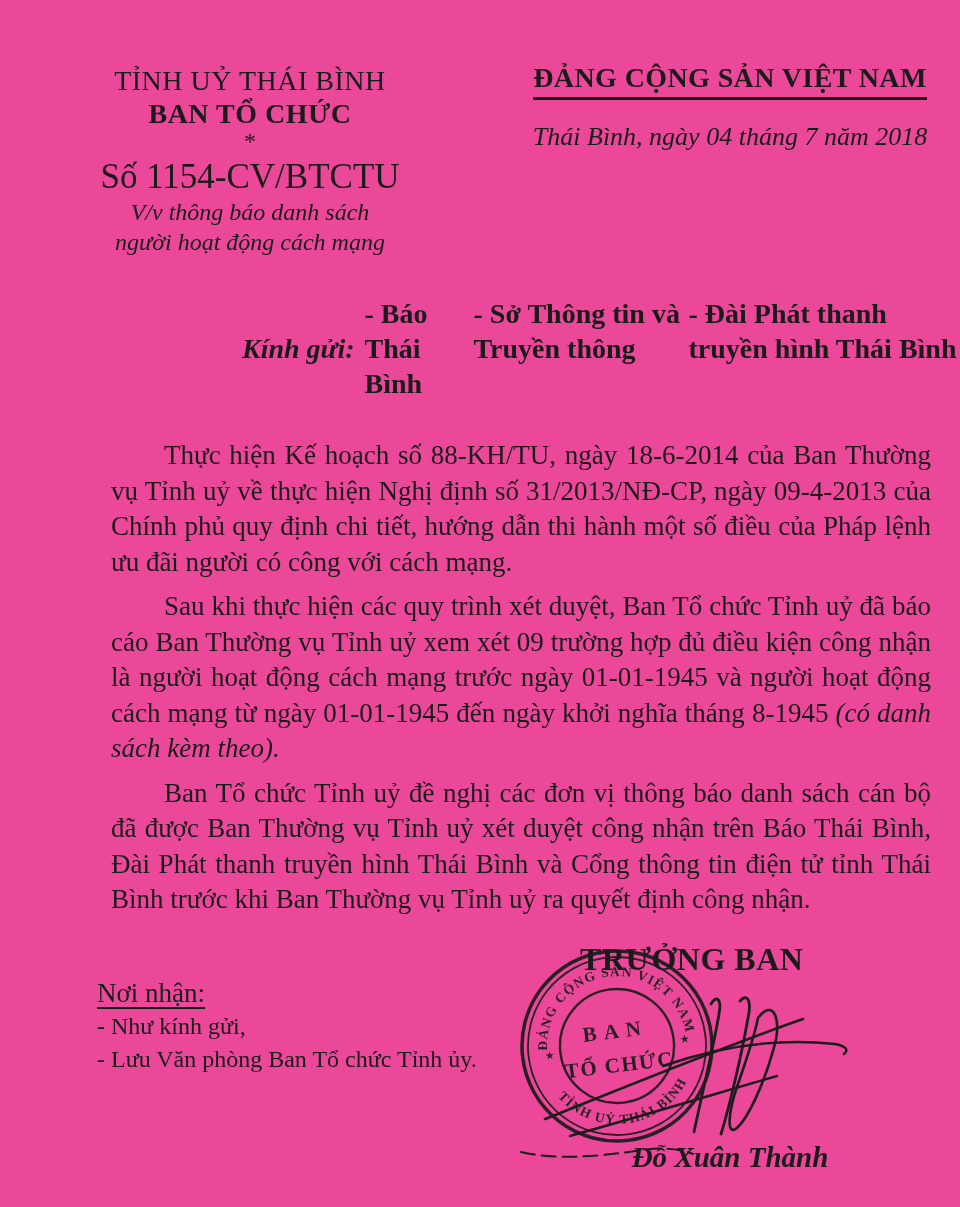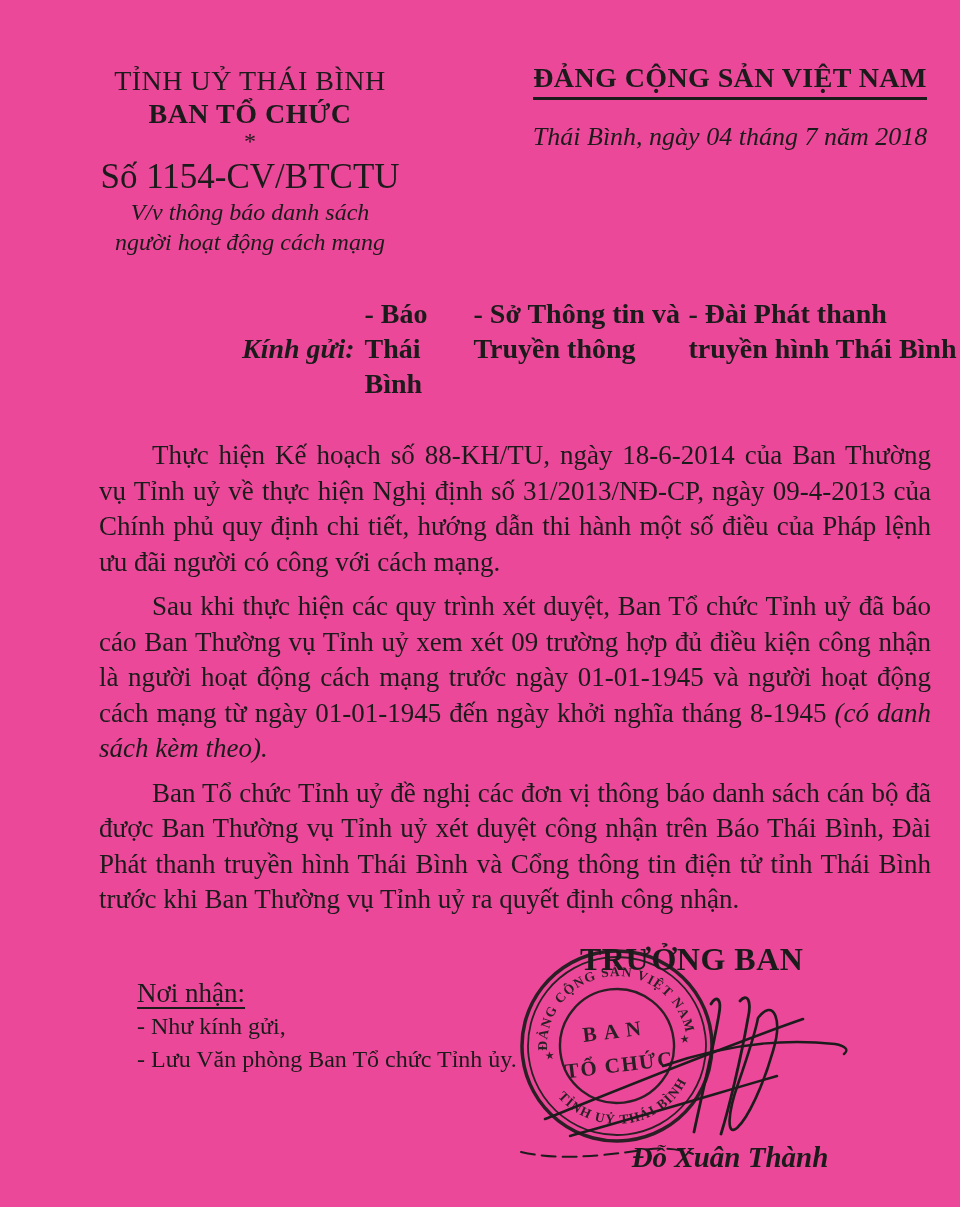--- a/index.html
+++ b/index.html
@@ -38,25 +38,25 @@
     font-size:28px;font-weight:bold;line-height:35px;
   }
   .recipients-label{font-style:italic;margin-right:10px;white-space:nowrap;}
   .recipient-lines{display:flex;flex-direction:row;}
 
   
   .body-text{
     position:absolute;left:95px;top:438px;width:836px;
     font-size:27px;line-height:35.5px;text-align:justify;
   }
-  .body-text p{margin:0 0 9px 4px;text-indent:53px;}
+  .body-text p{margin:0 0 9px 16px;text-indent:53px;}
   .italic-note{font-style:italic;}
 
   
-  .noi-nhan{position:absolute;left:97px;top:976px;margin-left:40px;}
+  .noi-nhan{position:absolute;left:97px;top:976px;}
   .noi-nhan-label{
     font-size:27px;line-height:34px;
     text-decoration:underline;text-decoration-thickness:2px;text-underline-offset:5px;
   }
   .noi-nhan-item{font-size:24px;line-height:33px;}
   .noi-nhan-item:first-of-type{margin-top:6px;}
 
   .signer-title{
     position:absolute;left:580px;top:941px;width:360px;
     font-size:32px;font-weight:bold;letter-spacing:.5px;

